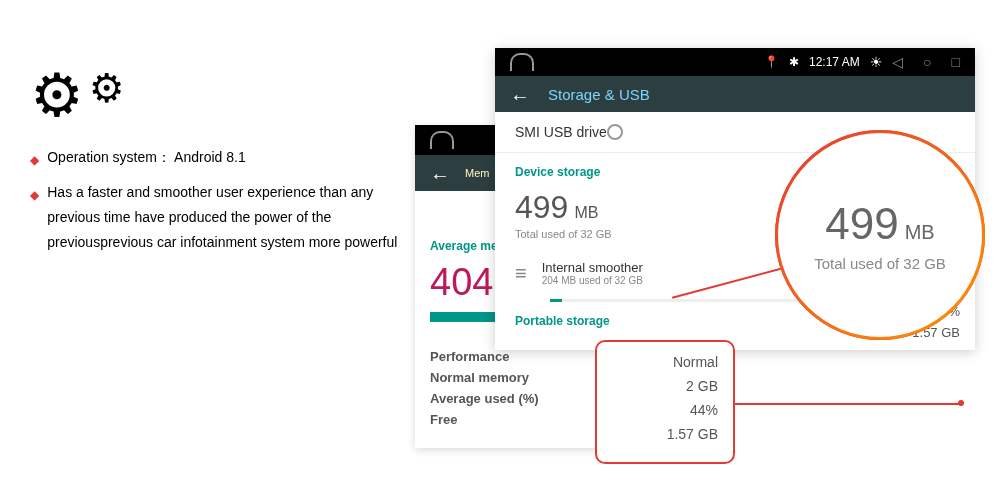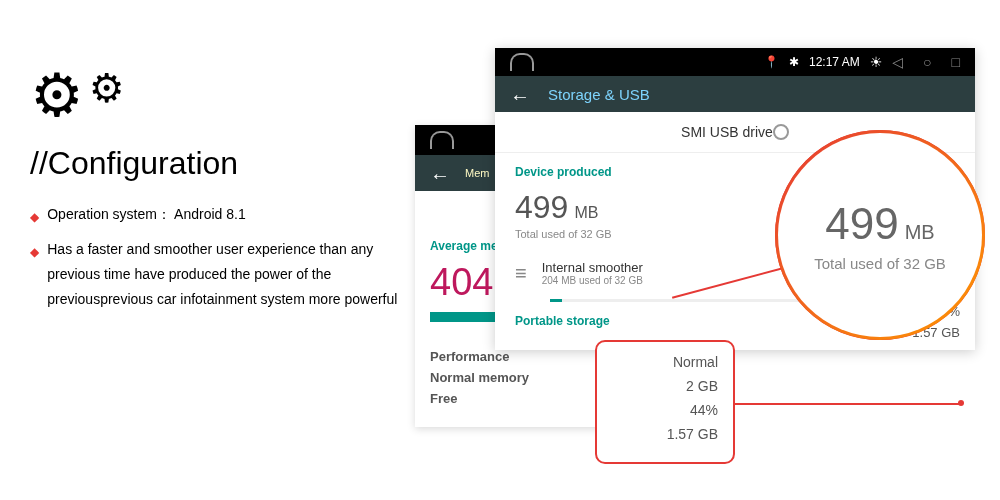--- a/index.html
+++ b/index.html
@@ -33,21 +33,21 @@
 .mem-stat-row { display: flex; justify-content: space-between; margin-bottom: 6px; font-weight: bold; }
 
 
 .storage-card { position: absolute; left: 495px; top: 48px; width: 480px; background: #fff; box-shadow: 0 2px 12px rgba(0,0,0,0.2); }
 .stor-statusbar { height: 28px; background: #000; display: flex; align-items: center; justify-content: space-between; padding: 0 15px; }
 .stor-status-right { display: flex; align-items: center; gap: 10px; color: #fff; font-size: 12px; }
 .brightness-icon { color: #fff; font-size: 14px; }
 .android-icons { display: flex; gap: 20px; color: #888; font-size: 14px; }
 .stor-header { height: 36px; background: #2c3e40; display: flex; align-items: center; padding: 0 15px; gap: 18px; }
 .stor-title { color: #7dd3fc; font-size: 15px; }
-.stor-usb-row { padding: 12px 20px; display: flex; justify-content: center; align-items: center; font-size: 14px; color: #333; border-bottom: 1px solid #eee; }
+.stor-usb-row { padding: 12px 20px; display: flex; justify-content: flex-start; align-items: center; font-size: 14px; color: #333; border-bottom: 1px solid #eee; }
 .radio-circle { width: 16px; height: 16px; border: 2px solid #999; border-radius: 50%; }
 .stor-section { padding: 12px 20px; }
 .section-label { color: #009688; font-size: 12px; font-weight: bold; margin-bottom: 10px; }
 .stor-value { display: flex; align-items: baseline; }
 .stor-num { color: #555; font-size: 32px; font-weight: 300; }
 .stor-unit { color: #555; font-size: 16px; margin-left: 6px; }
 .stor-sub { color: #888; font-size: 11px; margin-top: 2px; }
 .internal-row { display: flex; align-items: center; padding: 8px 20px; gap: 15px; }
 .storage-icon { color: #888; font-size: 20px; }
 .internal-info { flex: 1; }
@@ -77,21 +77,20 @@
 
 </style>
 </head>
 <body>
 
 <div class="left-section">
   <div class="gear-icons">
     <span class="gear-large">⚙</span>
     <span class="gear-small">⚙</span>
   </div>
-  <h1 class="config-title">//Configuration</h1>
   <ul class="bullet-list">
     <li class="bullet-item">
       <span class="diamond">◆</span>
       <span>Operation system： Android 8.1</span>
     </li>
     <li class="bullet-item">
       <span class="diamond">◆</span>
       <span>Has a faster and smoother user experience than any previous time have produced the power of the previousprevious car infotainment system more powerful</span>
     </li>
   </ul>
@@ -113,20 +112,23 @@
       <span class="mem-unit">MB</span>
     </div>
     <div class="mem-bar"></div>
   </div>
   <div class="mem-stats">
     <div class="mem-stat-row">
       <span>Performance</span>
     </div>
     <div class="mem-stat-row">
       <span>Normal memory</span>
+    </div>
+    <div class="mem-stat-row">
+      <span>Average used (%)</span>
     </div>
     <div class="mem-stat-row">
       <span>Free</span>
     </div>
   </div>
 </div>
 
 <div class="storage-card">
   <div class="stor-statusbar">
     <div class="home-outline"></div>
@@ -144,21 +146,21 @@
   </div>
   <div class="stor-header">
     <span class="back-arrow">←</span>
     <span class="stor-title">Storage &amp; USB</span>
   </div>
   <div class="stor-usb-row">
     <span>SMI USB drive</span>
     <span class="radio-circle"></span>
   </div>
   <div class="stor-section">
-    <div class="section-label">Device produced</div>
+    <div class="section-label">Device storage</div>
     <div class="stor-value">
       <span class="stor-num">499</span>
       <span class="stor-unit">MB</span>
     </div>
     <div class="stor-sub">Total used of 32 GB</div>
   </div>
   <div class="internal-row">
     <span class="storage-icon">≡</span>
     <div class="internal-info">
       <div class="internal-title">Internal smoother</div>

